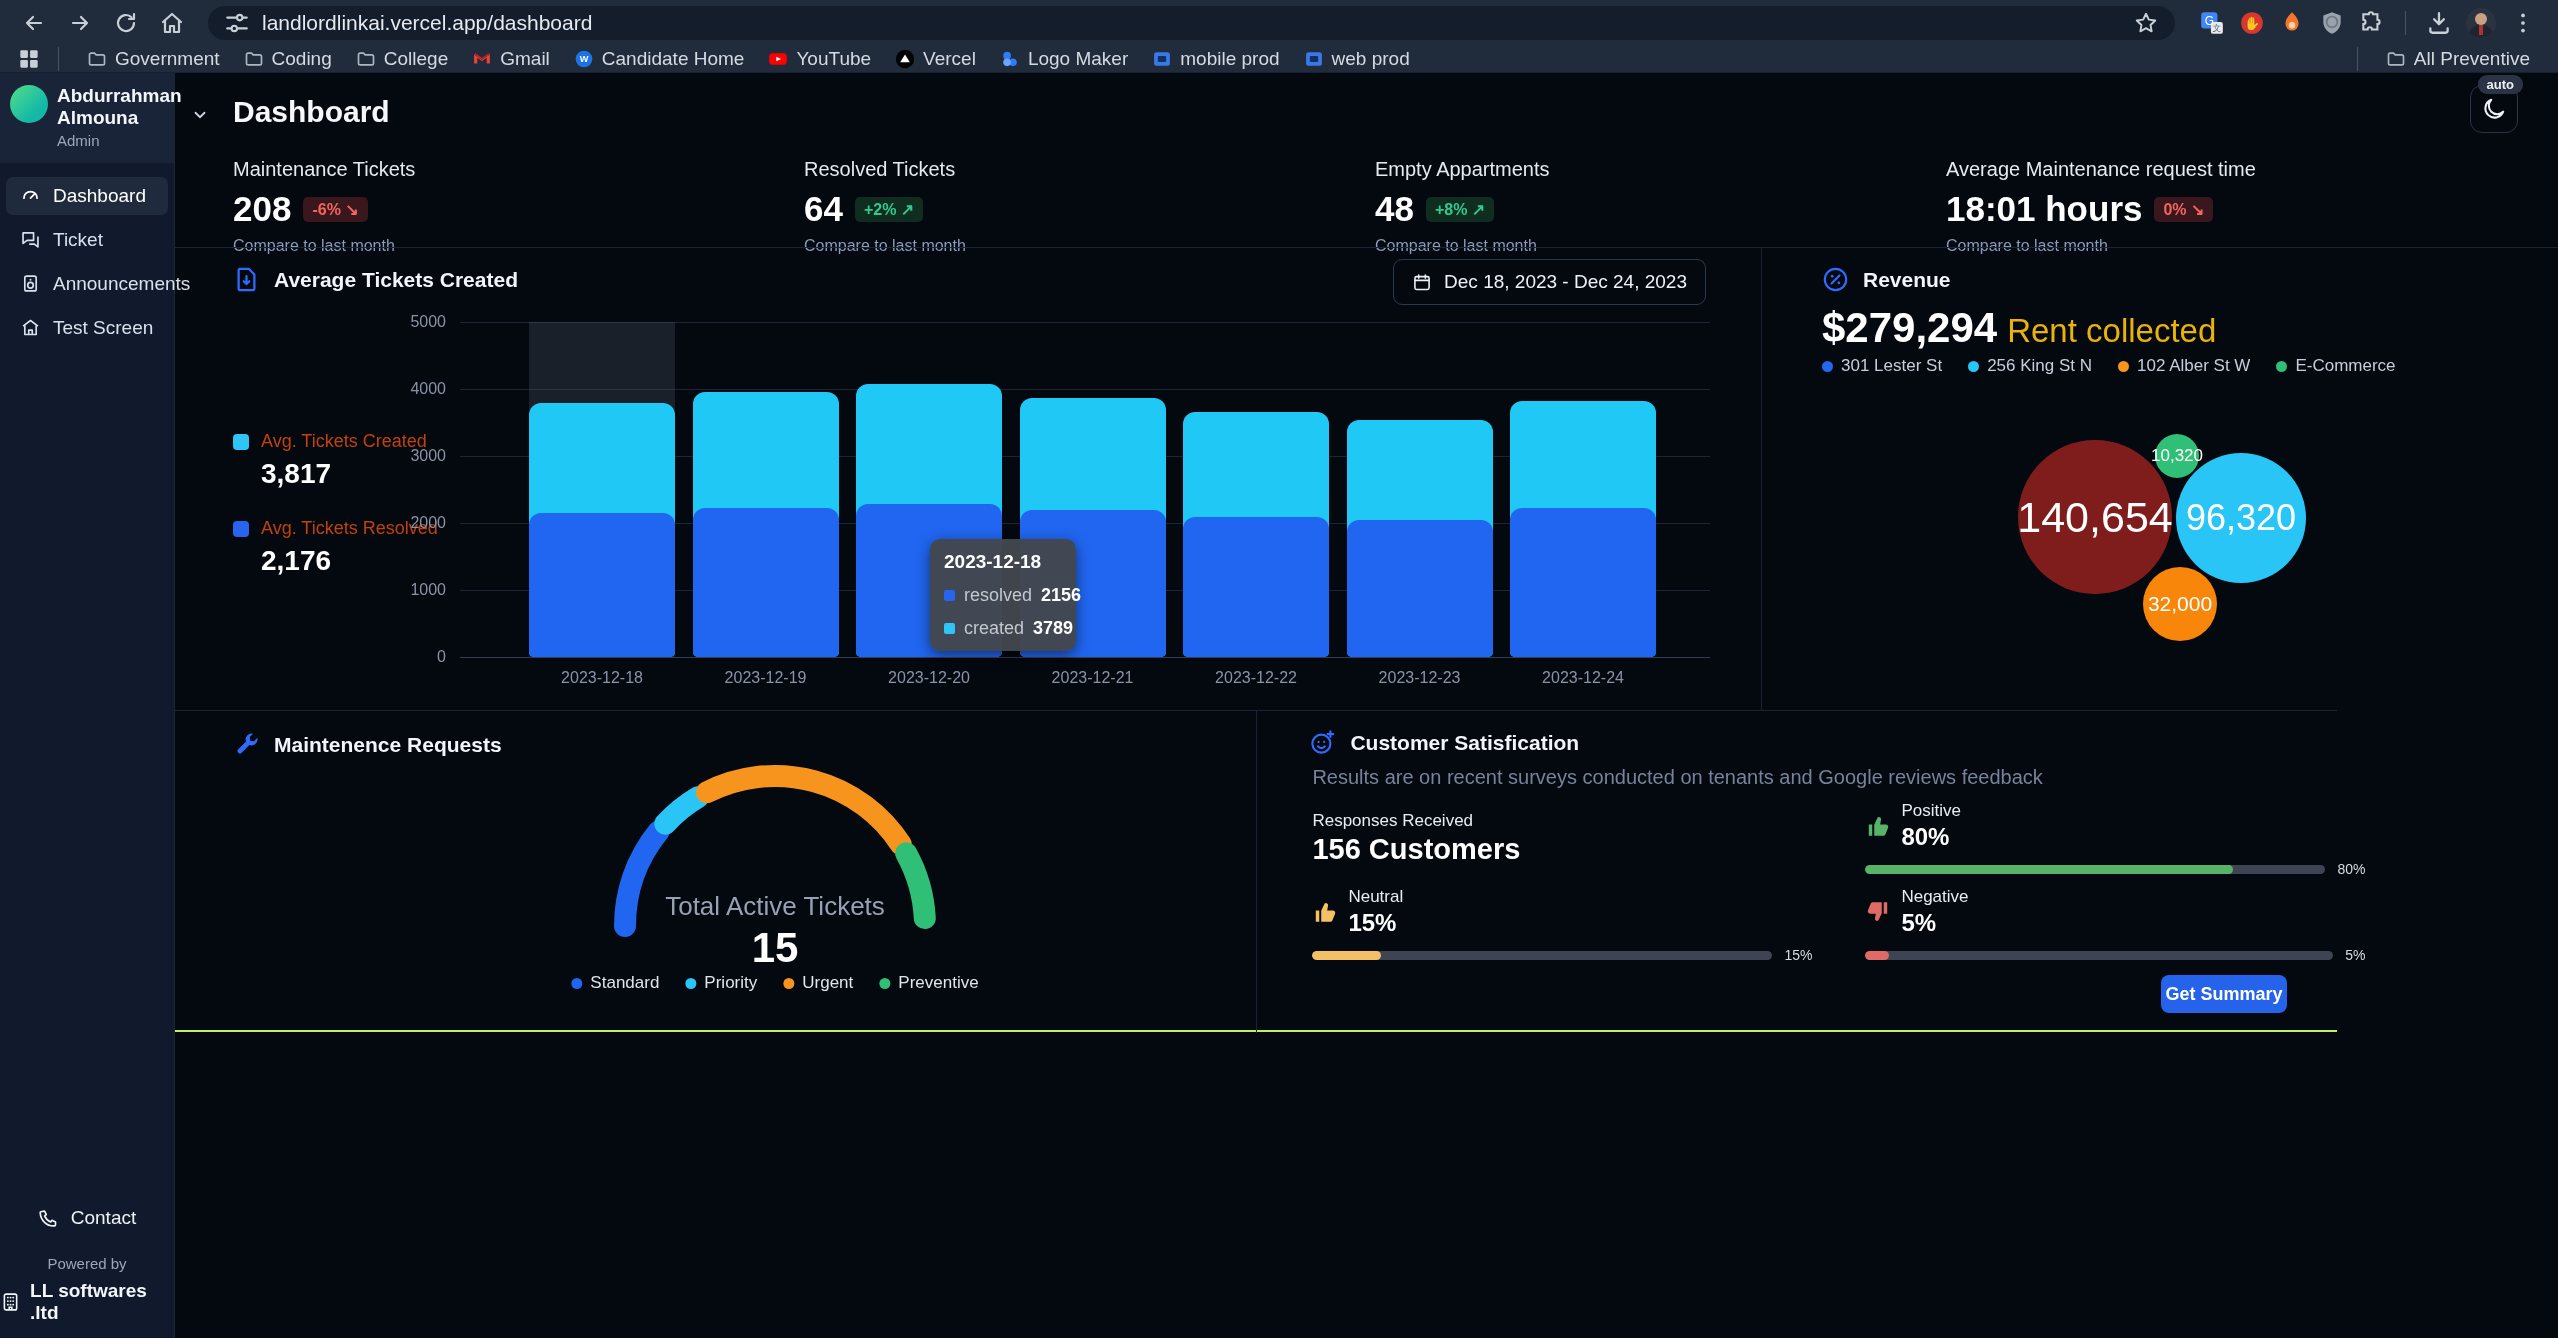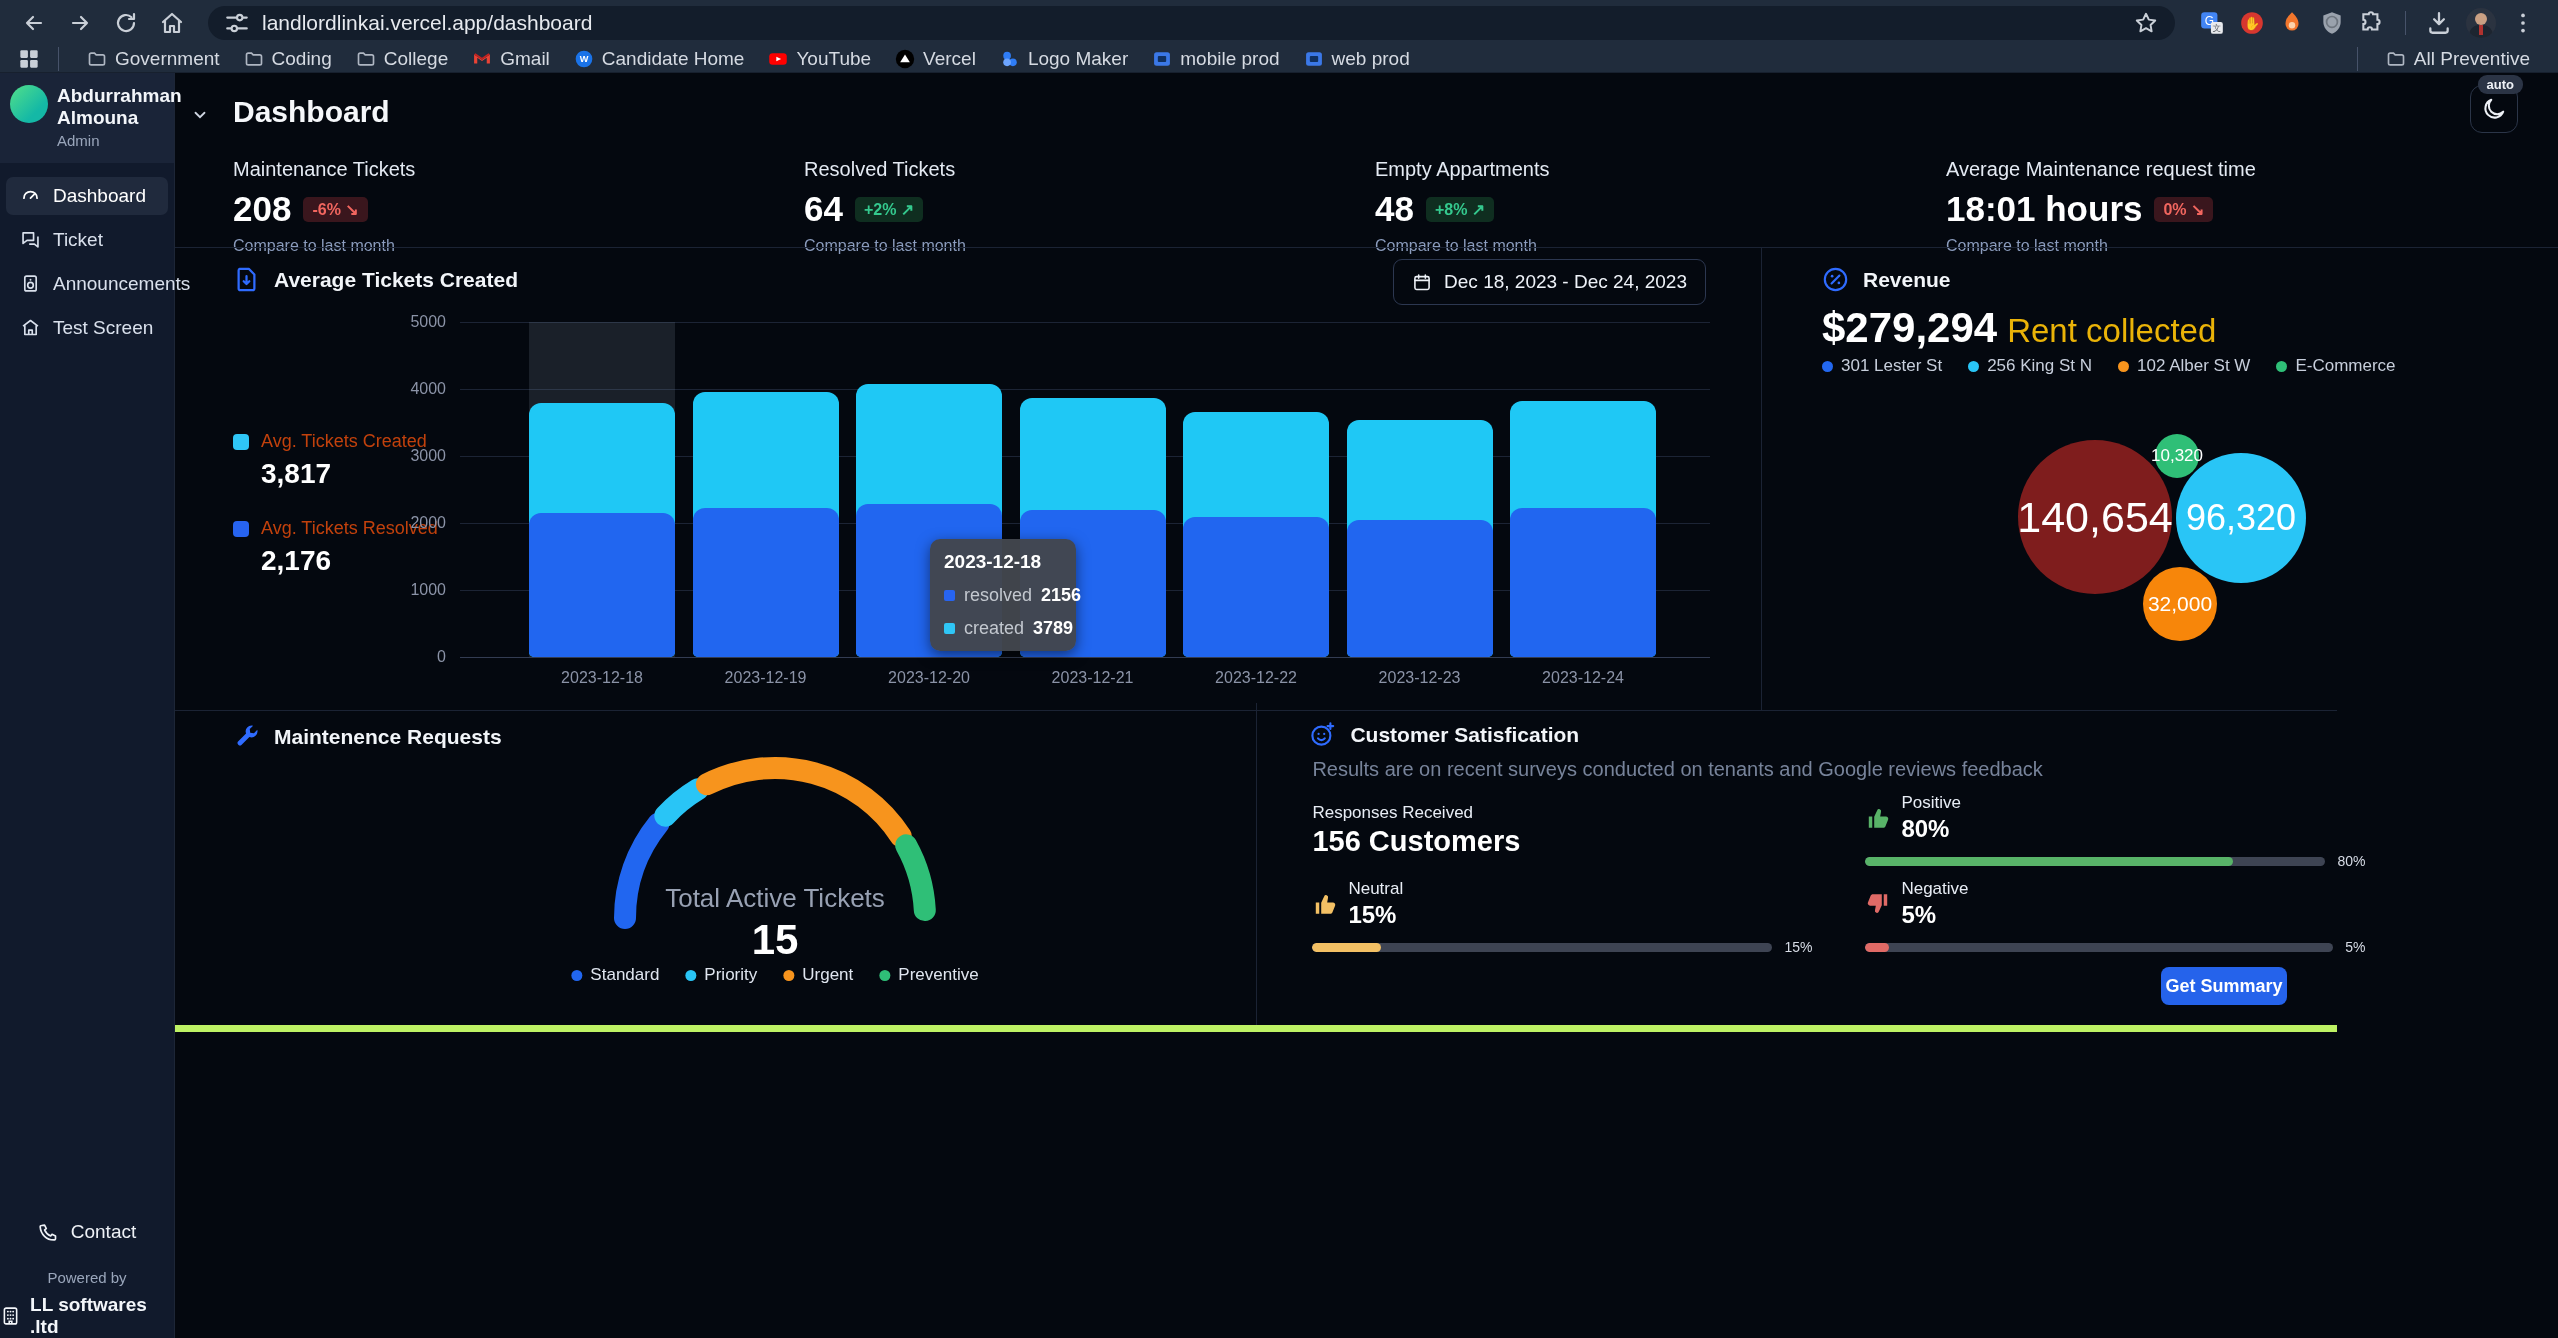--- a/index.html
+++ b/index.html
@@ -31,21 +31,21 @@
   .user-card { background:#1a2438; padding:12px 10px 14px 10px; display:flex; gap:9px; }
   .u-avatar { width:38px; height:38px; border-radius:50%; background:linear-gradient(135deg,#53e08a,#14b8a6 70%); flex:none; }
   .u-info { line-height:1.15; }
   .u-name { color:#f3f6fa; font-weight:bold; font-size:19px; }
   .u-role { color:#9aa6bb; font-size:15px; margin-top:3px; }
   .u-chevron { color:#cfd6e2; margin-left:auto; align-self:center; }
   .side-nav { margin-top:14px; display:flex; flex-direction:column; gap:6px; }
   .nav-item { height:38px; display:flex; align-items:center; gap:12px; padding-left:14px; margin:0 6px; border-radius:7px; color:#d9e0ec; font-size:19px; cursor:pointer; }
   .nav-item.active { background:#202a3d; color:#ffffff; }
   .nav-item svg { width:21px; height:21px; flex:none; }
-  .sidebar-bottom { margin-top:auto; padding-bottom:0; }
+  .sidebar-bottom { margin-top:auto; padding-bottom:14px; }
   .contact-row { display:flex; align-items:center; justify-content:center; gap:12px; color:#eef1f6; font-size:19px; margin-bottom:26px; }
   .contact-row svg { width:21px; height:21px; }
   .powered { text-align:center; color:#9aa6bb; font-size:15px; }
   .company-row { display:flex; align-items:center; justify-content:center; gap:9px; color:#f3f6fa; font-size:19px; font-weight:bold; margin-top:8px; }
   .company-row svg { width:22px; height:22px; }
 
   .main { flex:1; position:relative; }
   .page-title { position:absolute; left:58px; top:22px; color:#f5f7fa; font-size:30px; font-weight:bold; }
   .theme-btn { position:absolute; right:40px; top:12px; width:48px; height:48px; border:1px solid #2b3548; border-radius:12px; display:flex; align-items:center; justify-content:center; color:#eef1f6; }
   .theme-badge { position:absolute; right:-6px; top:-11px; background:#2b3445; color:#eef1f6; font-size:13px; font-weight:bold; padding:2px 9px; border-radius:9px; }
@@ -58,21 +58,21 @@
   .stat-value { color:#ffffff; font-size:35px; font-weight:bold; }
   .badge { font-size:16px; padding:3px 9px; border-radius:5px; font-weight:bold; }
   .badge.down { color:#f2665f; background:#3a161d; }
   .badge.up { color:#34c98e; background:#0f2e20; }
   .stat-sub { color:#8b9cbd; font-size:16px; margin-top:8px; }
 
   
   .charts-row { position:absolute; top:174px; left:0; width:2383px; height:463px; border-top:1px solid #1b2334; display:flex; }
   .tickets-panel { width:1587px; height:463px; border-right:1px solid #1b2334; position:relative; }
   .revenue-panel { width:796px; height:463px; position:relative; }
-  .bottom-row { position:absolute; top:637px; left:0; width:2162px; height:322px; border-top:1px solid #1b2334; border-bottom:7px solid #bef264; display:flex;align-items:flex-end; }
+  .bottom-row { position:absolute; top:637px; left:0; width:2162px; height:322px; border-top:1px solid #1b2334; border-bottom:2px solid #bef264; display:flex; }
   .maint-panel { width:1193px; height:322px; border-right:1px solid #1b2334; position:relative; }
   .satis-panel { width:1190px; height:322px; position:relative; }
 
   .panel-head { position:absolute; display:flex; align-items:center; gap:14px; }
   .panel-title { color:#f2f5f9; font-size:21px; font-weight:bold; }
   .panel-head svg { width:27px; height:27px; }
 
   .date-btn { position:absolute; right:55px; top:11px; height:46px; border:1px solid #2c3750; border-radius:9px; display:flex; align-items:center; gap:12px; padding:0 18px; color:#eef2f8; font-size:19px; }
   .date-btn svg { width:20px; height:20px; }
 

